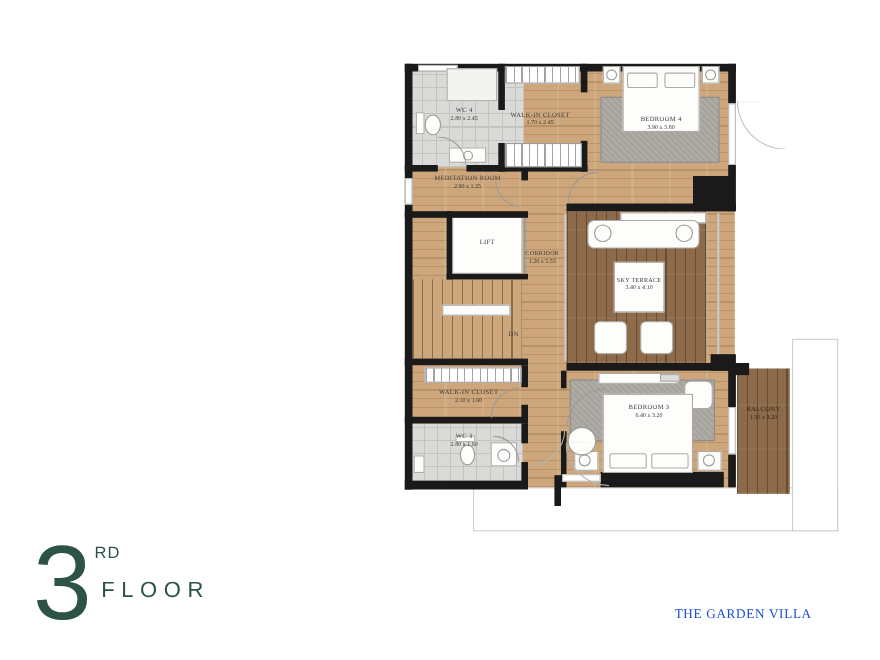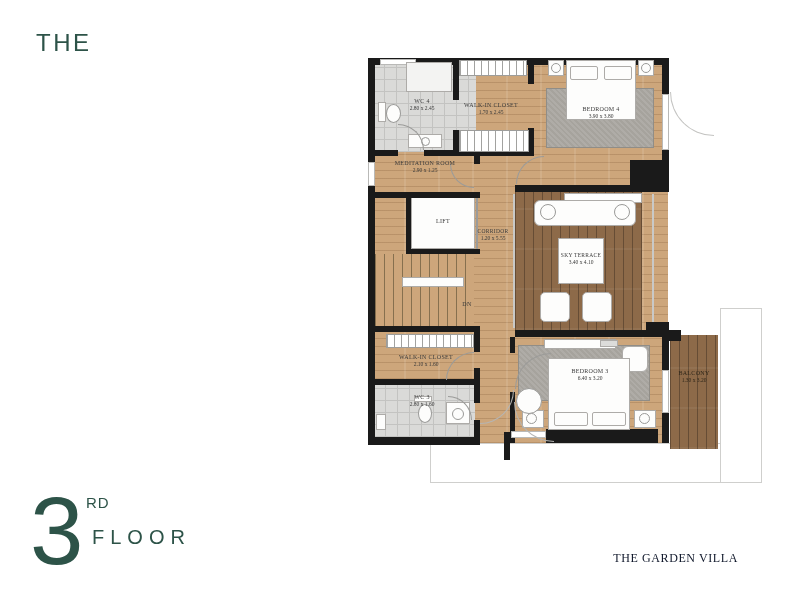--- a/index.html
+++ b/index.html
@@ -13,21 +13,21 @@
 
   
   .brand{position:absolute; left:36px; top:26px; color:var(--accent);
          font-size:24px; letter-spacing:2.5px; line-height:34px; font-weight:400;}
   .badge{position:absolute; left:30px; top:488px; color:var(--accent);}
   .badge .num{font-size:96px; line-height:86px; font-weight:400;}
   .badge .ord{position:absolute; left:56px; top:6px; font-size:15px; letter-spacing:1px;}
   .badge .words{position:absolute; left:62px; top:36px; font-size:20px;
                 letter-spacing:6px; line-height:26px;text-align:center;}
   .foot{position:absolute; right:62px; top:549px; text-align:right;
-        font-family:"Liberation Serif", serif; color:#0f172a; font-size:12px;
+        font-family:"Liberation Serif", serif; color:#1d4ed8; font-size:12px;
         line-height:18px; letter-spacing:0.6px;}
 
   
   #plan{position:absolute; left:368px; top:58px; width:396px; height:426px;}
   #plan > div{position:absolute;}
 
   .wood{background:var(--wood);
     background-image:
       repeating-linear-gradient(90deg, rgba(255,255,255,.10) 0 2px, rgba(255,255,255,0) 2px 34px),
       repeating-linear-gradient(0deg, rgba(112,74,38,.22) 0 1px, rgba(0,0,0,0) 1px 8px);}
@@ -55,21 +55,20 @@
   .arc{border:0 solid #9b9b99;}
 
   .rlabel{text-align:center; font-family:"Liberation Serif", serif; color:var(--ink);}
   .rlabel .rname{font-size:6px; line-height:7px; letter-spacing:.3px; white-space:nowrap;}
   .rlabel .rdims{font-size:5.5px; line-height:7px; white-space:nowrap;}
 </style>
 </head>
 <body>
 
 <div class="brand">
-  <div>THE</div>
 </div>
 
 <div class="badge">
   <span class="num">3</span>
   <span class="ord">RD</span>
   <div class="words">
     <div>FLOOR</div>
   </div>
 </div>
 

